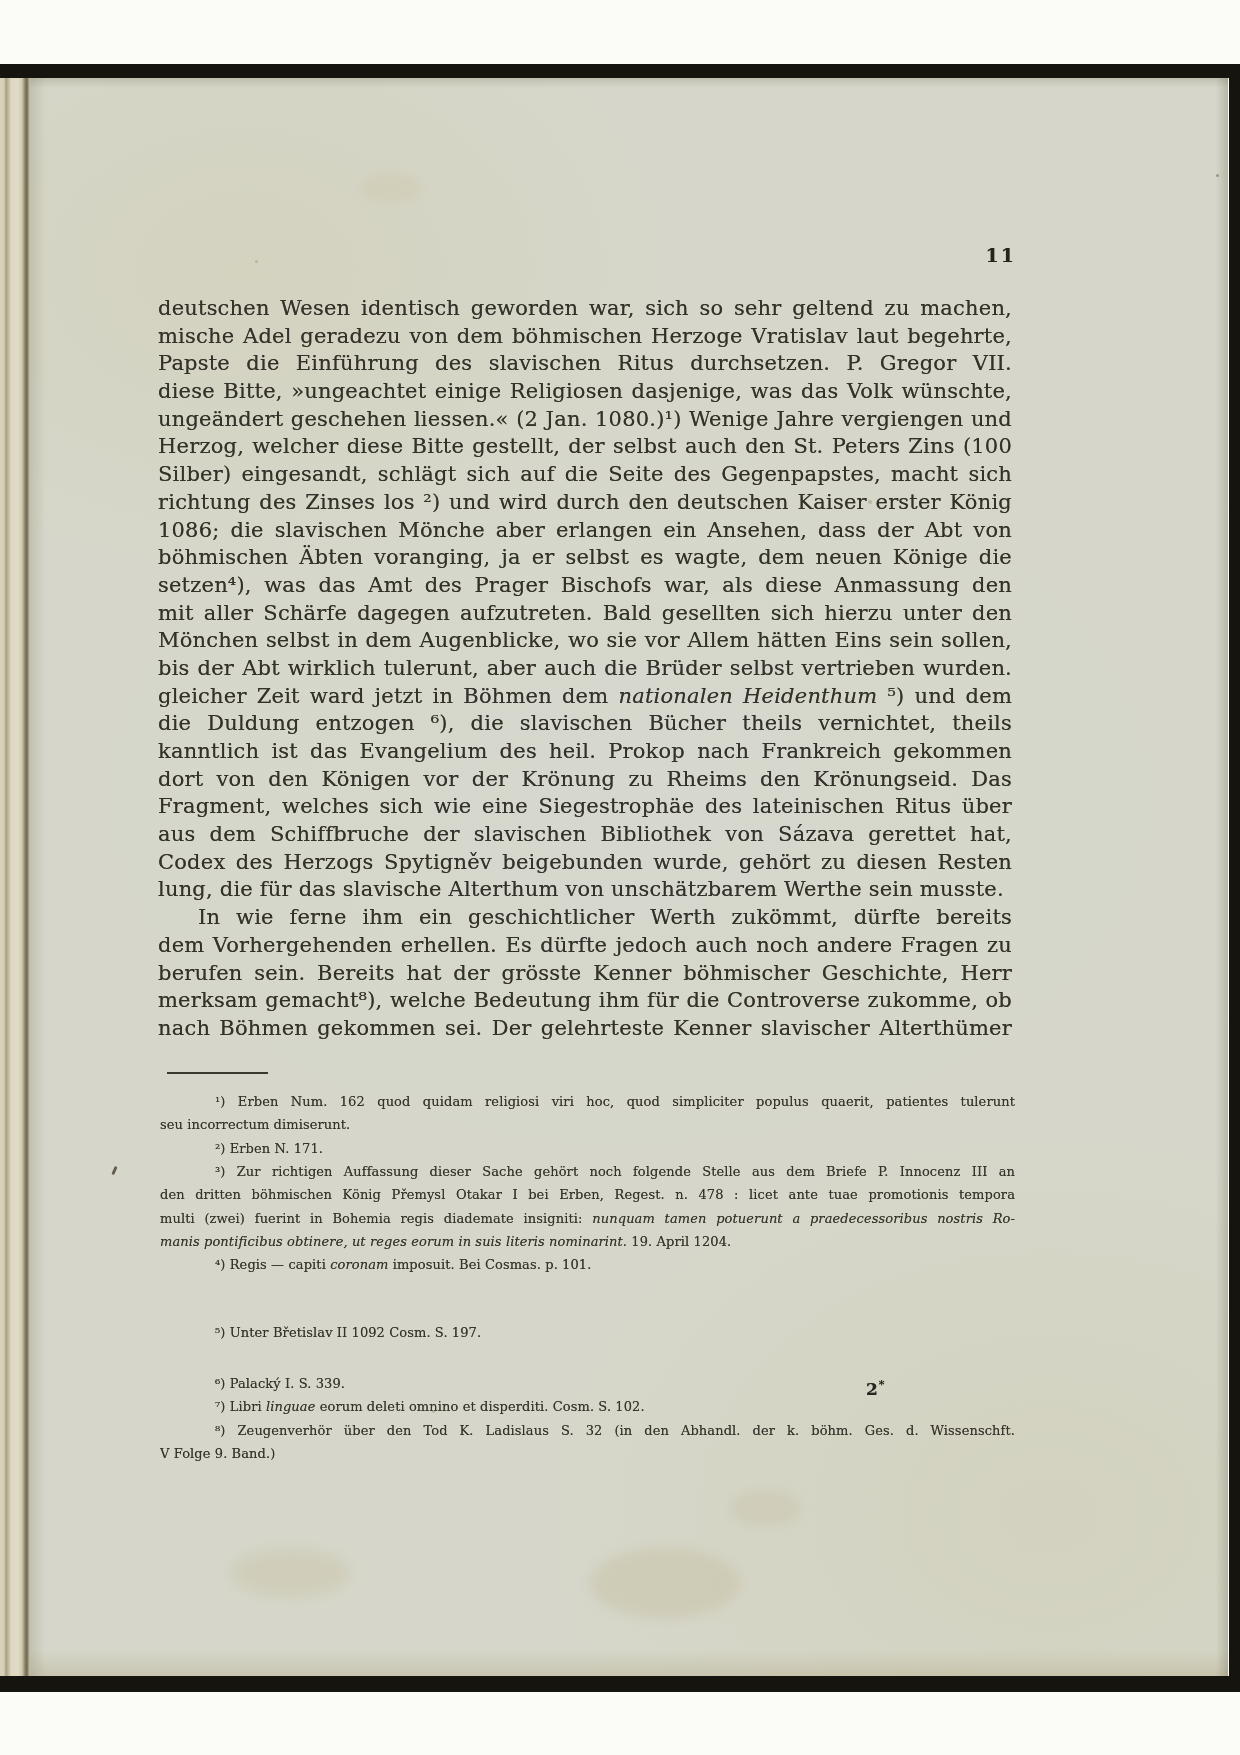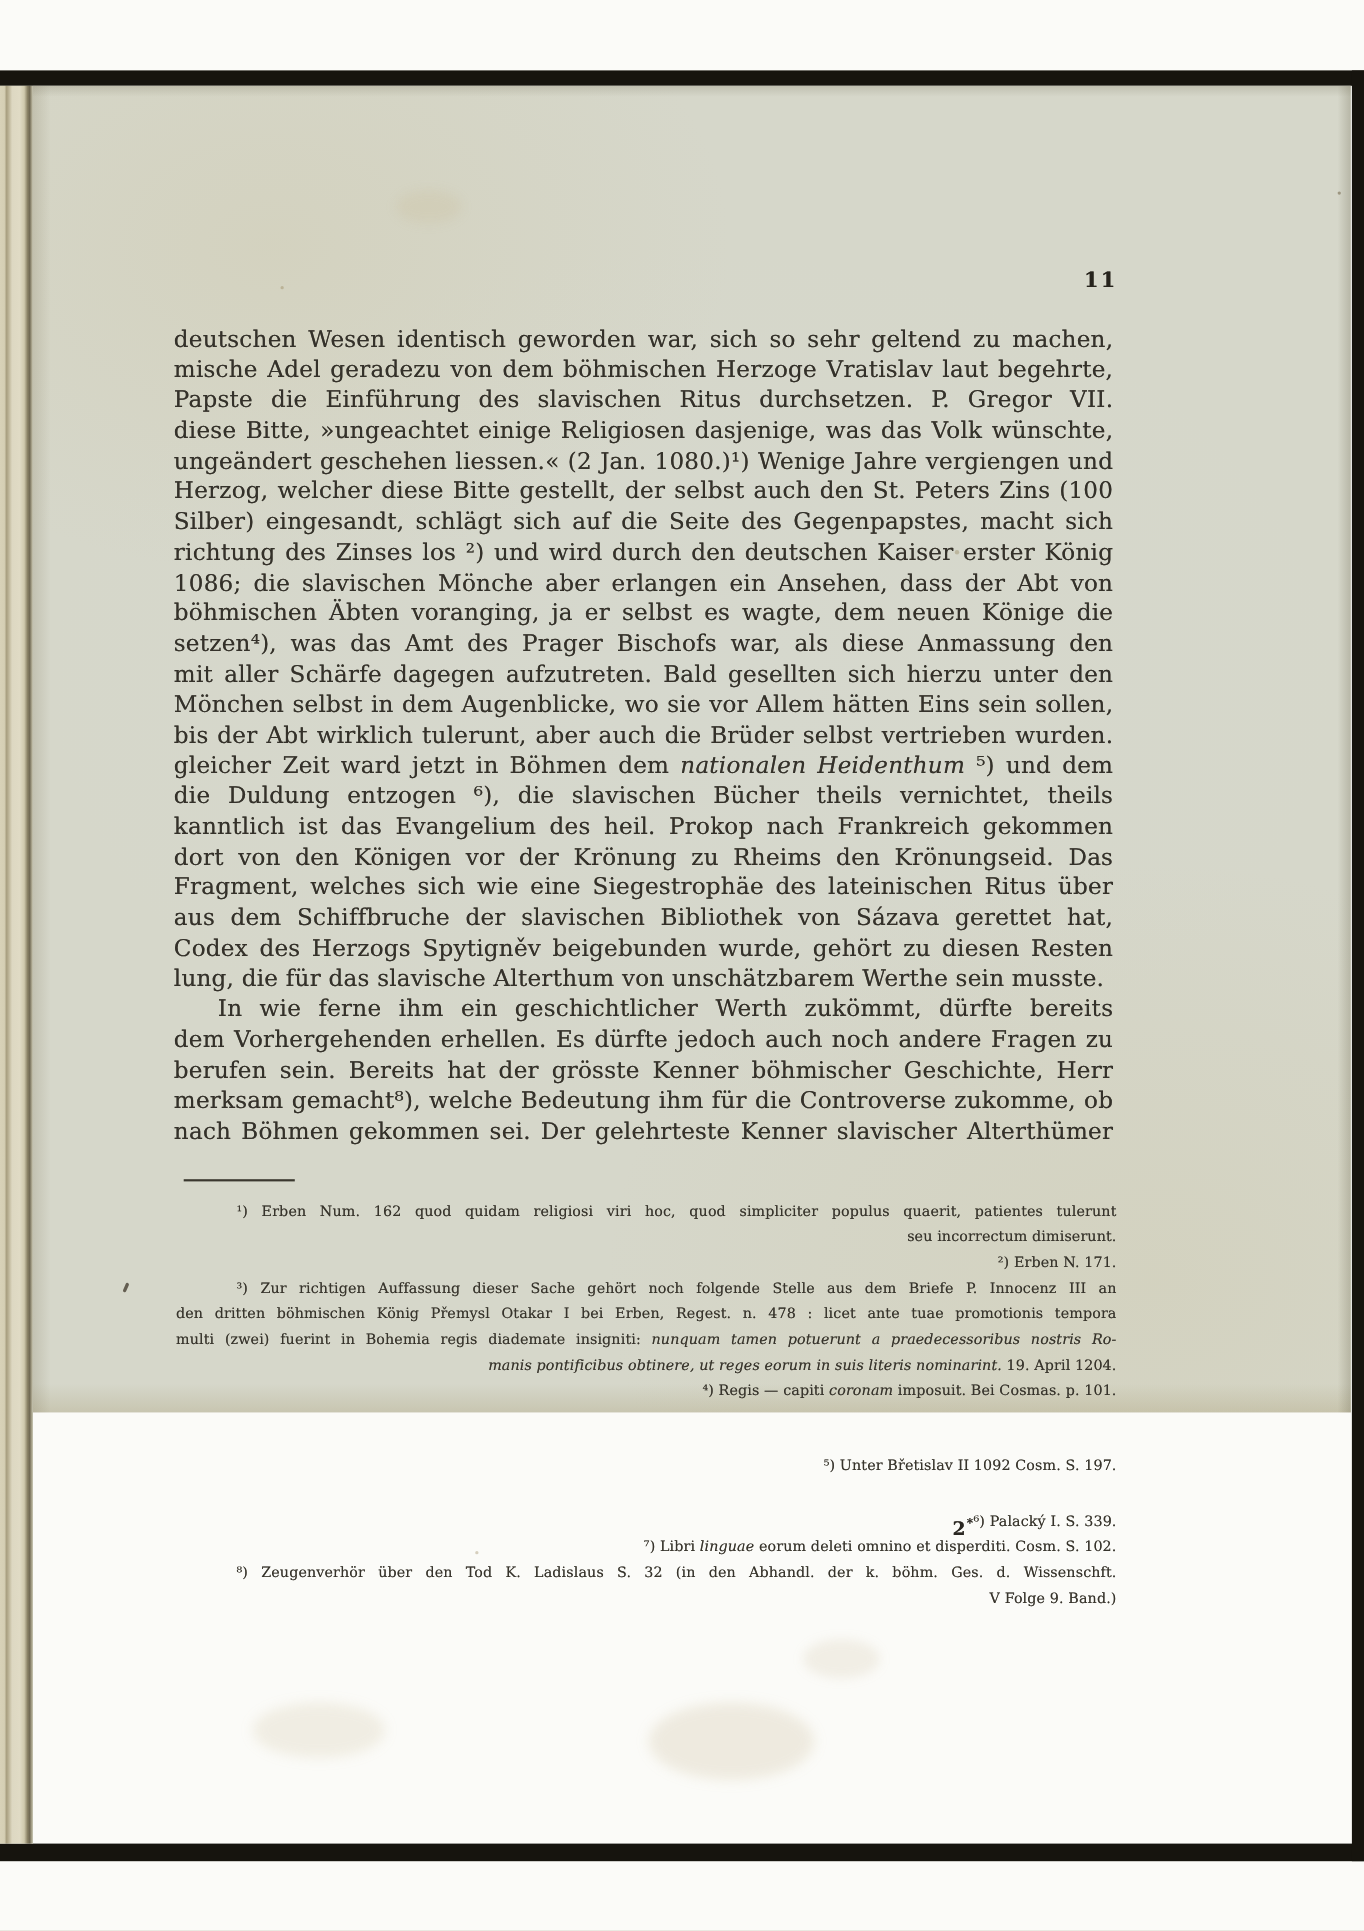--- a/index.html
+++ b/index.html
@@ -13,21 +13,21 @@
   .band-bottom{left:0;top:1676px;width:1240px;height:16px;}
   .band-right{left:1229px;top:64px;width:11px;height:1628px;}
   .sliver{
     position:absolute;left:0;top:78px;width:30px;height:1598px;
     background:linear-gradient(90deg,
       #d8d2b8 0px,#d5cfb4 4px,#a89f80 6px,#bdb598 8px,
       #ddd8c2 11px,#e0dbc5 18px,#cfc9ad 22px,#8a8266 25px,
       #6f6852 27px,#b0ab93 29px,#c9c9b8 30px);
   }
   .paper{
-    position:absolute;left:30px;top:78px;width:1198px;height:1206px;
+    position:absolute;left:30px;top:78px;width:1198px;height:1598px;
     background-color:#d6d7ca;
     background-image:
       linear-gradient(90deg,rgba(120,110,80,.20) 0px,rgba(120,110,80,0) 16px),
       linear-gradient(270deg,rgba(90,85,60,.25) 0px,rgba(90,85,60,0) 12px),
       linear-gradient(0deg,rgba(150,135,85,.22) 0px,rgba(150,135,85,0) 26px),
       linear-gradient(180deg,rgba(90,85,60,.18) 0px,rgba(90,85,60,0) 10px),
       radial-gradient(ellipse 420px 300px at 18% 12%,rgba(205,196,160,.25),rgba(205,196,160,0)),
       radial-gradient(ellipse 500px 380px at 85% 90%,rgba(200,190,150,.20),rgba(200,190,150,0)),
       radial-gradient(ellipse 600px 400px at 50% 45%,rgba(214,218,212,.35),rgba(214,218,212,0));
     color:#34312a;
@@ -42,21 +42,21 @@
     position:absolute;left:128px;top:217px;width:854px;
     font-size:21px;letter-spacing:.2px;
     text-shadow:0 0 .5px rgba(45,40,30,.65);
   }
   .maintext .line{height:27.7px;line-height:27.7px;}
   .footnotes{
     position:absolute;left:130px;top:1012px;width:855px;
     font-size:13px;letter-spacing:.1px;color:#37342c;
     text-shadow:0 0 .4px rgba(45,40,30,.6);
   }
-  .footnotes .line{height:23.35px;line-height:23.35px;text-align:right;}
+  .footnotes .line{height:23.35px;line-height:23.35px;}
   .line{overflow:hidden;white-space:normal;text-align:left;}
   .line.just{text-align:justify;}
   .line.just::after{content:"";display:inline-block;width:100%;height:0;vertical-align:top;}
   em{font-style:italic;}
   .fnsep{position:absolute;left:137px;top:994px;width:101px;height:2px;background:#3b382f;}
   .sig{
     position:absolute;left:836px;top:1300px;
     font-size:17px;font-weight:bold;color:#2a2722;
     text-shadow:0 0 .5px rgba(40,35,26,.7);
   }

